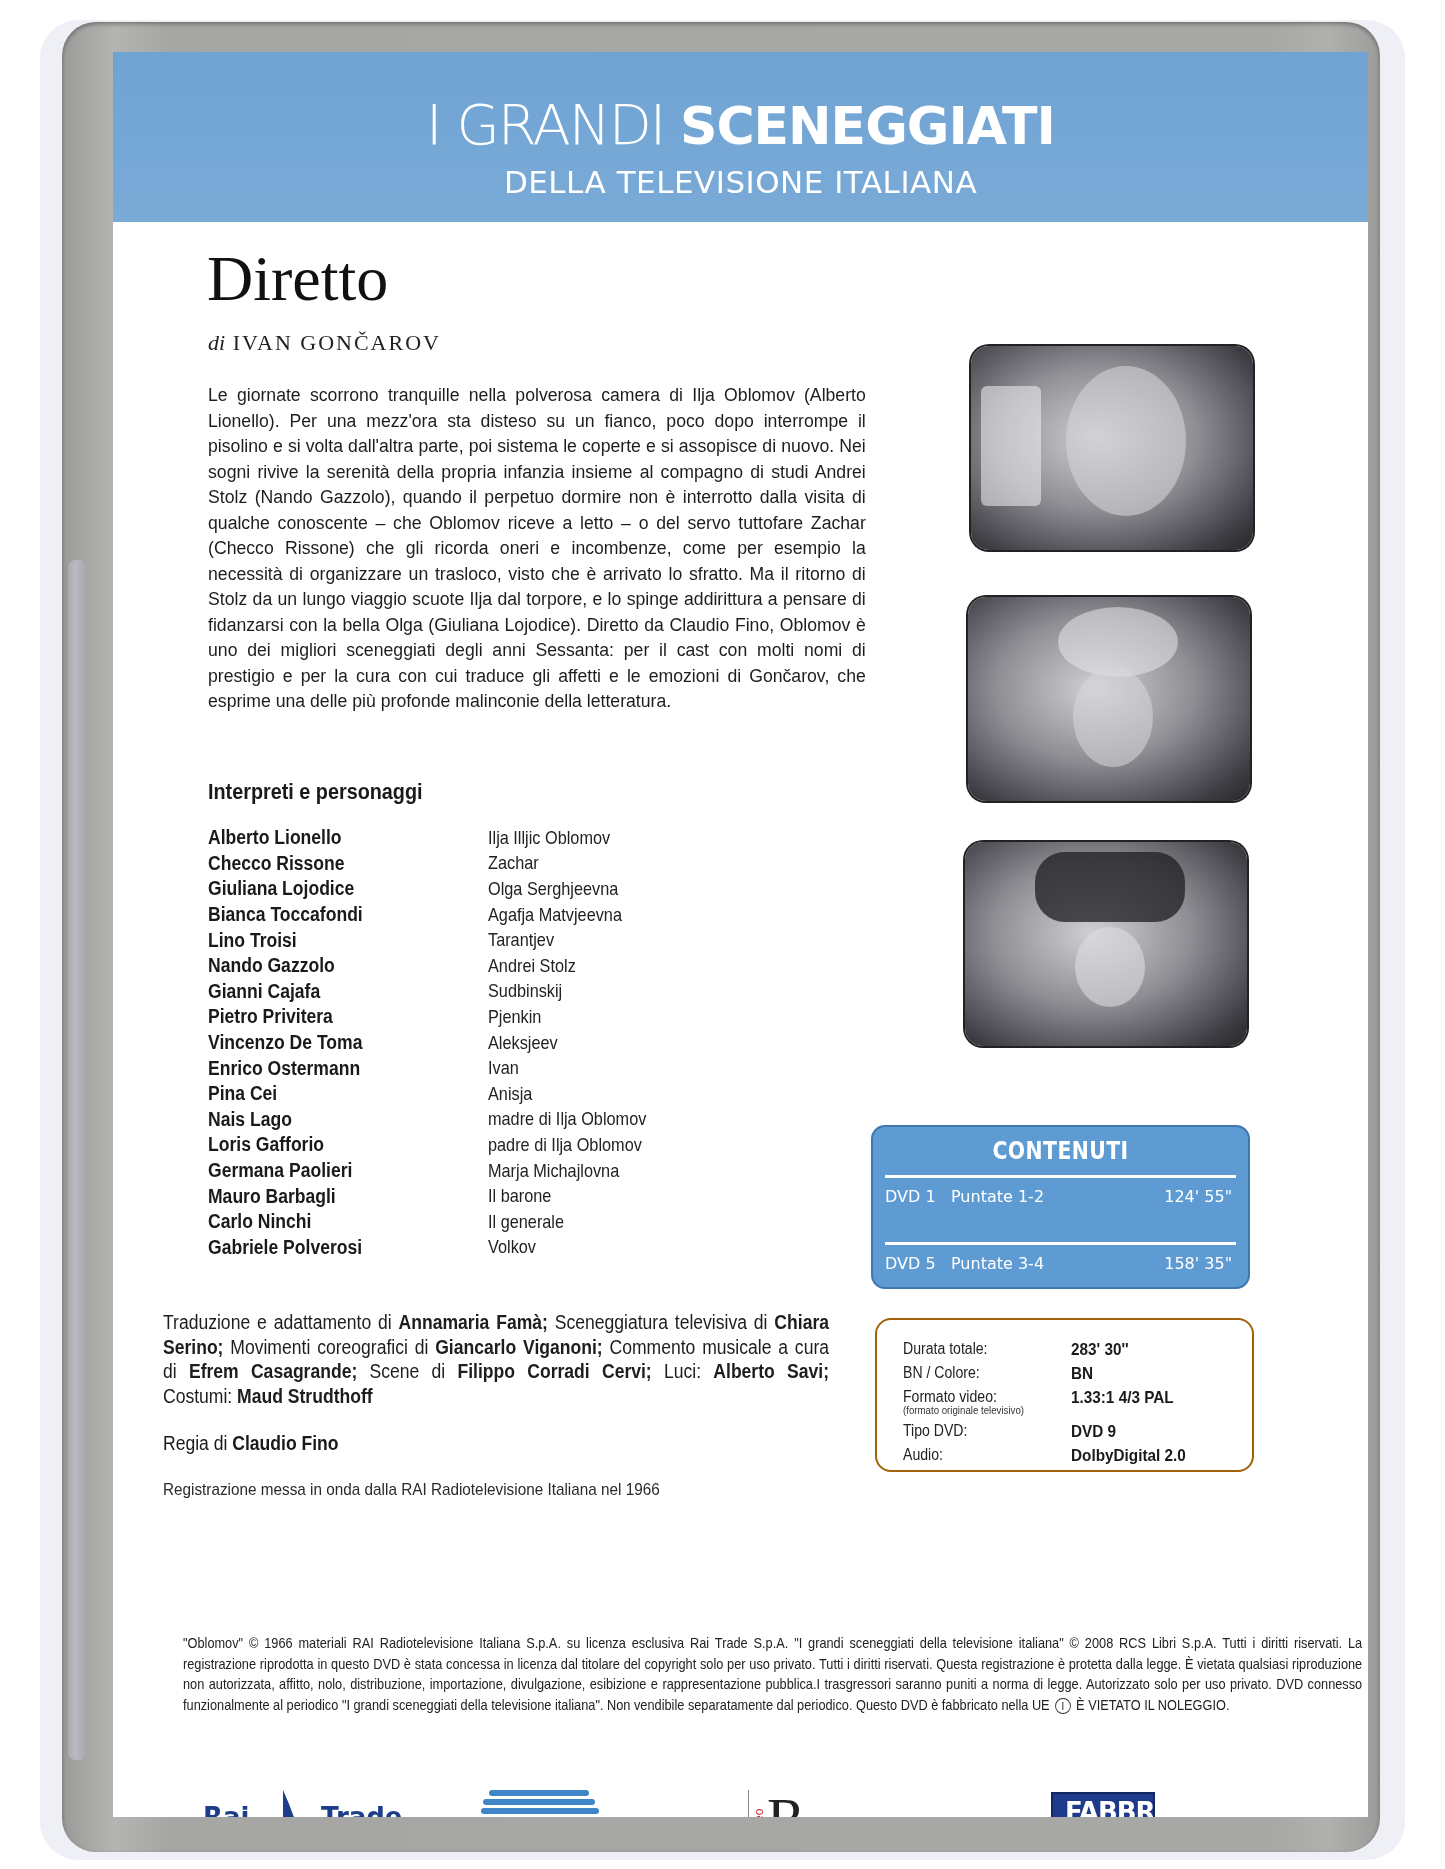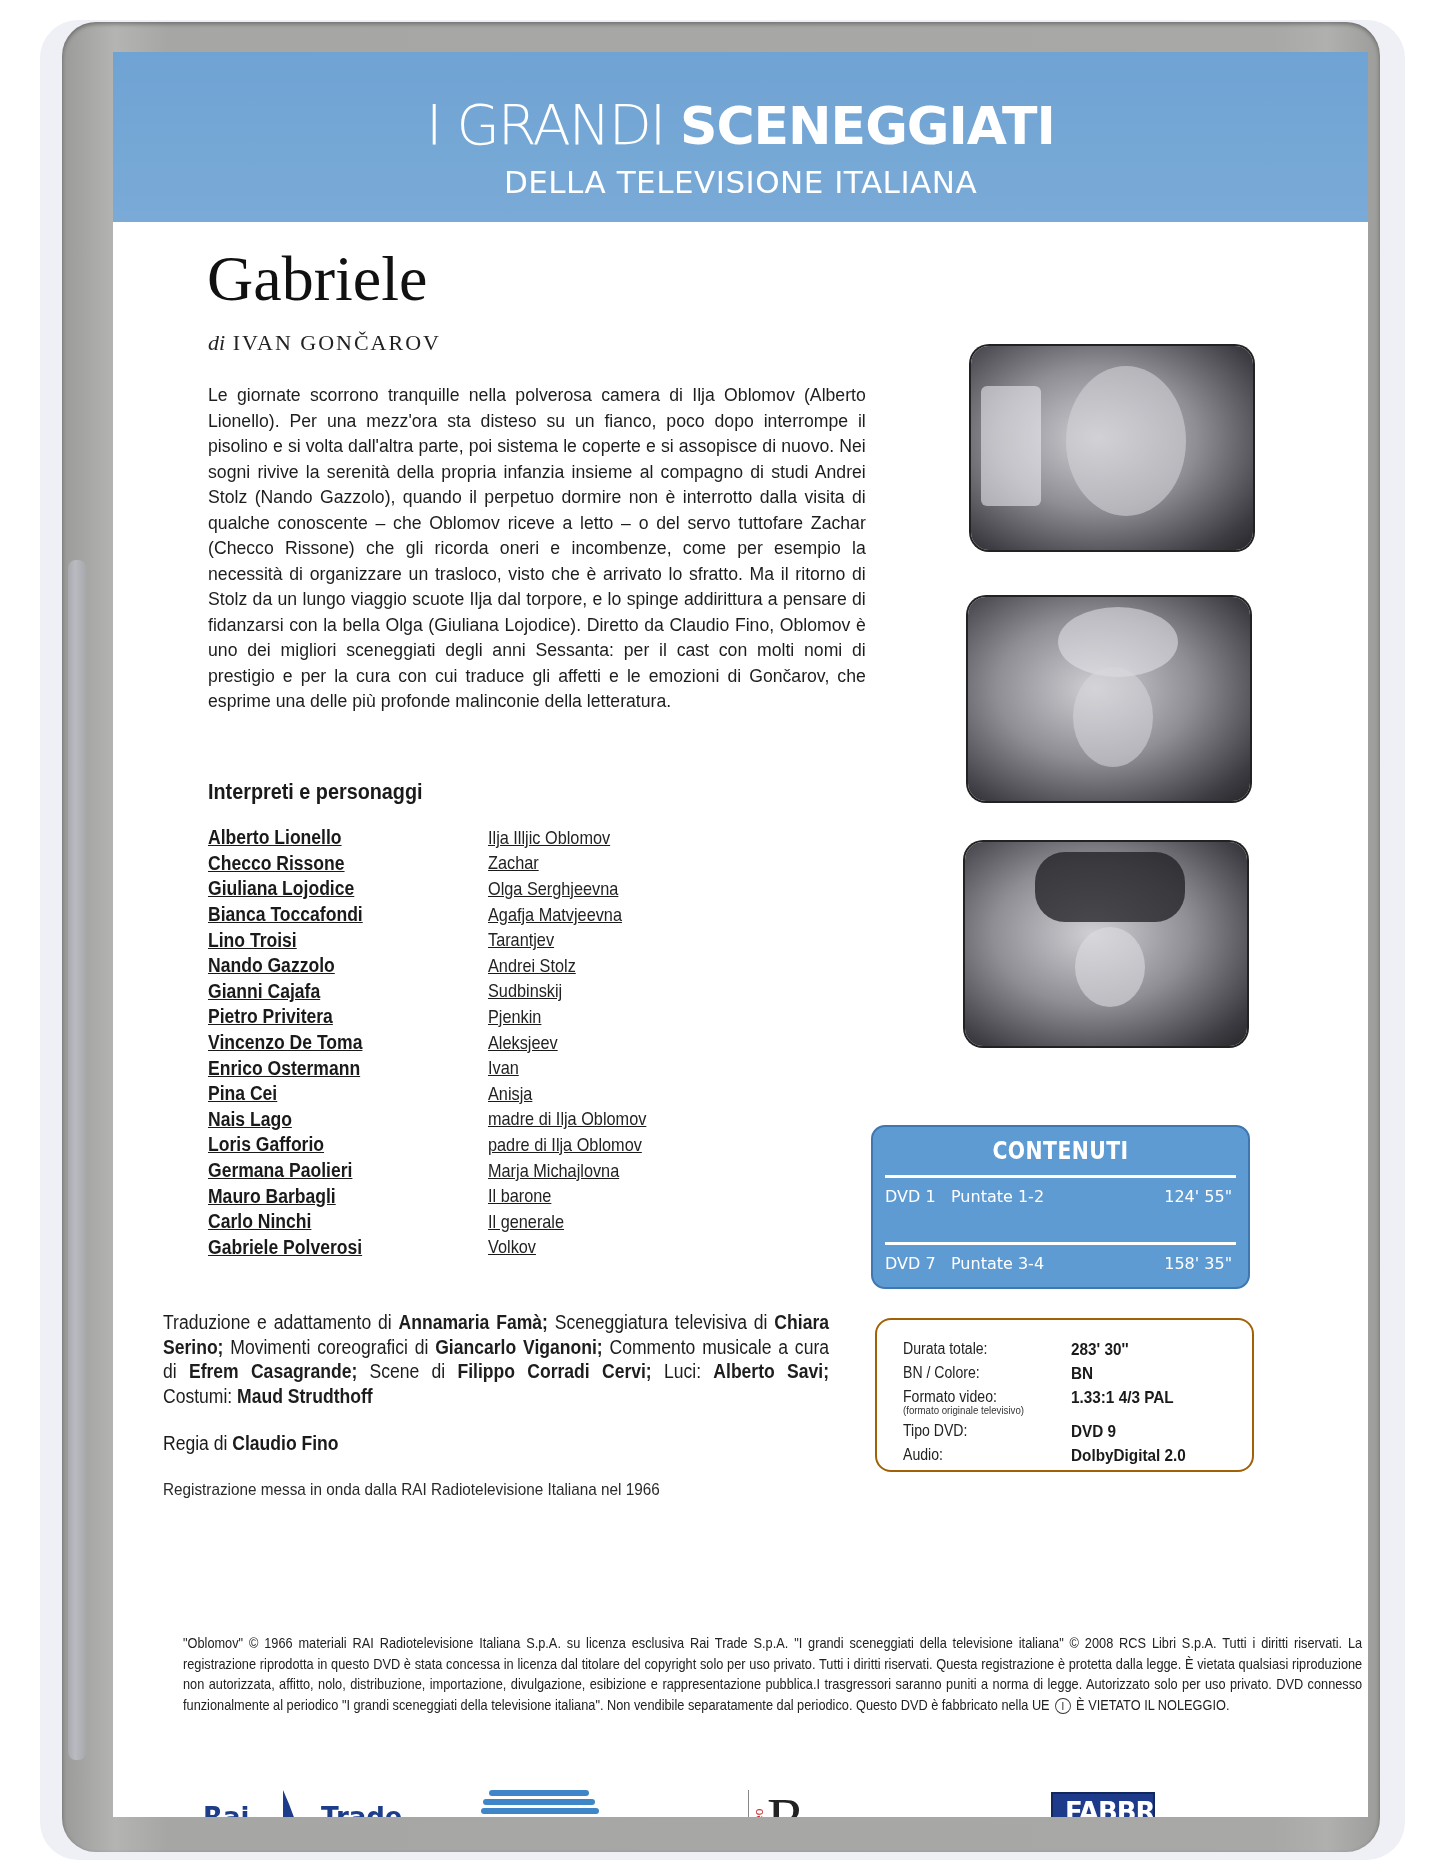--- a/index.html
+++ b/index.html
@@ -44,21 +44,21 @@
   .author i { font-size:22px; letter-spacing:0; }
 
   .synopsis {
     position:absolute; left:95px; top:330px; width:658px;
     font-family:"Liberation Sans", sans-serif; font-size:19.2px; line-height:25.5px;
     text-align:justify; color:#1d1d1d; transform:scaleX(0.92); transform-origin:left top;
     width:715px;
   }
   .cast-heading { position:absolute; left:95px; top:727px; font-weight:700; font-size:22px; color:#1a1a1a; transform:scaleX(0.9); transform-origin:left top; }
   .cast { position:absolute; left:95px; top:773px; width:600px; }
-  .cast-row { display:flex; height:25.6px; align-items:center;text-decoration:underline; }
+  .cast-row { display:flex; height:25.6px; align-items:center; }
   .actor { width:280px; font-weight:700; font-size:19.5px; transform:scaleX(0.9); transform-origin:left center; white-space:nowrap; }
   .role { font-size:18.5px; color:#222; transform:scaleX(0.88); transform-origin:left center; white-space:nowrap; }
 
   .credits {
     position:absolute; left:50px; top:1258px; width:740px; font-size:19.5px; line-height:24.5px;
     text-align:justify; color:#1d1d1d; transform:scaleX(0.9); transform-origin:left top;
   }
   .credits b { font-weight:700; }
   .regia { position:absolute; left:50px; top:1380px; font-size:19.5px; transform:scaleX(0.9); transform-origin:left top; }
   .registr { position:absolute; left:50px; top:1428px; font-size:17px; color:#2a2a2a; transform:scaleX(0.9); transform-origin:left top; white-space:nowrap; }
@@ -126,21 +126,21 @@
 <div class="insert">
 
   <div class="header">
     <div class="header-title">
       <span class="light">I GRANDI</span>
       <span class="bold">SCENEGGIATI</span>
     </div>
     <div class="header-sub">DELLA TELEVISIONE ITALIANA</div>
   </div>
 
-  <div class="title">Gabriele</div>
+  <div class="title">Diretto</div>
   <div class="author">
     <i>di</i>
     <span>IVAN GONČAROV</span>
   </div>
 
   <div class="synopsis">Le giornate scorrono tranquille nella polverosa camera di Ilja Oblomov (Alberto Lionello). Per una mezz'ora sta disteso su un fianco, poco dopo interrompe il pisolino e si volta dall'altra parte, poi sistema le coperte e si assopisce di nuovo. Nei sogni rivive la serenità della propria infanzia insieme al compagno di studi Andrei Stolz (Nando Gazzolo), quando il perpetuo dormire non è interrotto dalla visita di qualche conoscente – che Oblomov riceve a letto – o del servo tuttofare Zachar (Checco Rissone) che gli ricorda oneri e incombenze, come per esempio la necessità di organizzare un trasloco, visto che è arrivato lo sfratto. Ma il ritorno di Stolz da un lungo viaggio scuote Ilja dal torpore, e lo spinge addirittura a pensare di fidanzarsi con la bella Olga (Giuliana Lojodice). Diretto da Claudio Fino, Oblomov è uno dei migliori sceneggiati degli anni Sessanta: per il cast con molti nomi di prestigio e per la cura con cui traduce gli affetti e le emozioni di Gončarov, che esprime una delle più profonde malinconie della letteratura.</div>
 
   <div class="cast-heading">Interpreti e personaggi</div>
   <div class="cast">
     <div class="cast-row">
@@ -237,21 +237,21 @@
   <div class="contenuti">
     <div class="contenuti-title">CONTENUTI</div>
     <div class="contenuti-rule" style="top:48px;"></div>
     <div class="dvd-row" style="top:60px;">
       <span class="dvd">DVD 1</span>
       <span class="ep">Puntate 1-2</span>
       <span class="dur">124' 55"</span>
     </div>
     <div class="contenuti-rule" style="top:115px;"></div>
     <div class="dvd-row" style="top:127px;">
-      <span class="dvd">DVD 7</span>
+      <span class="dvd">DVD 5</span>
       <span class="ep">Puntate 3-4</span>
       <span class="dur">158' 35"</span>
     </div>
   </div>
 
   <div class="specs">
     <div class="spec-row" style="top:20px;">
       <span class="spec-label">Durata totale:</span>
       <span class="spec-val">283' 30''</span>
     </div>

